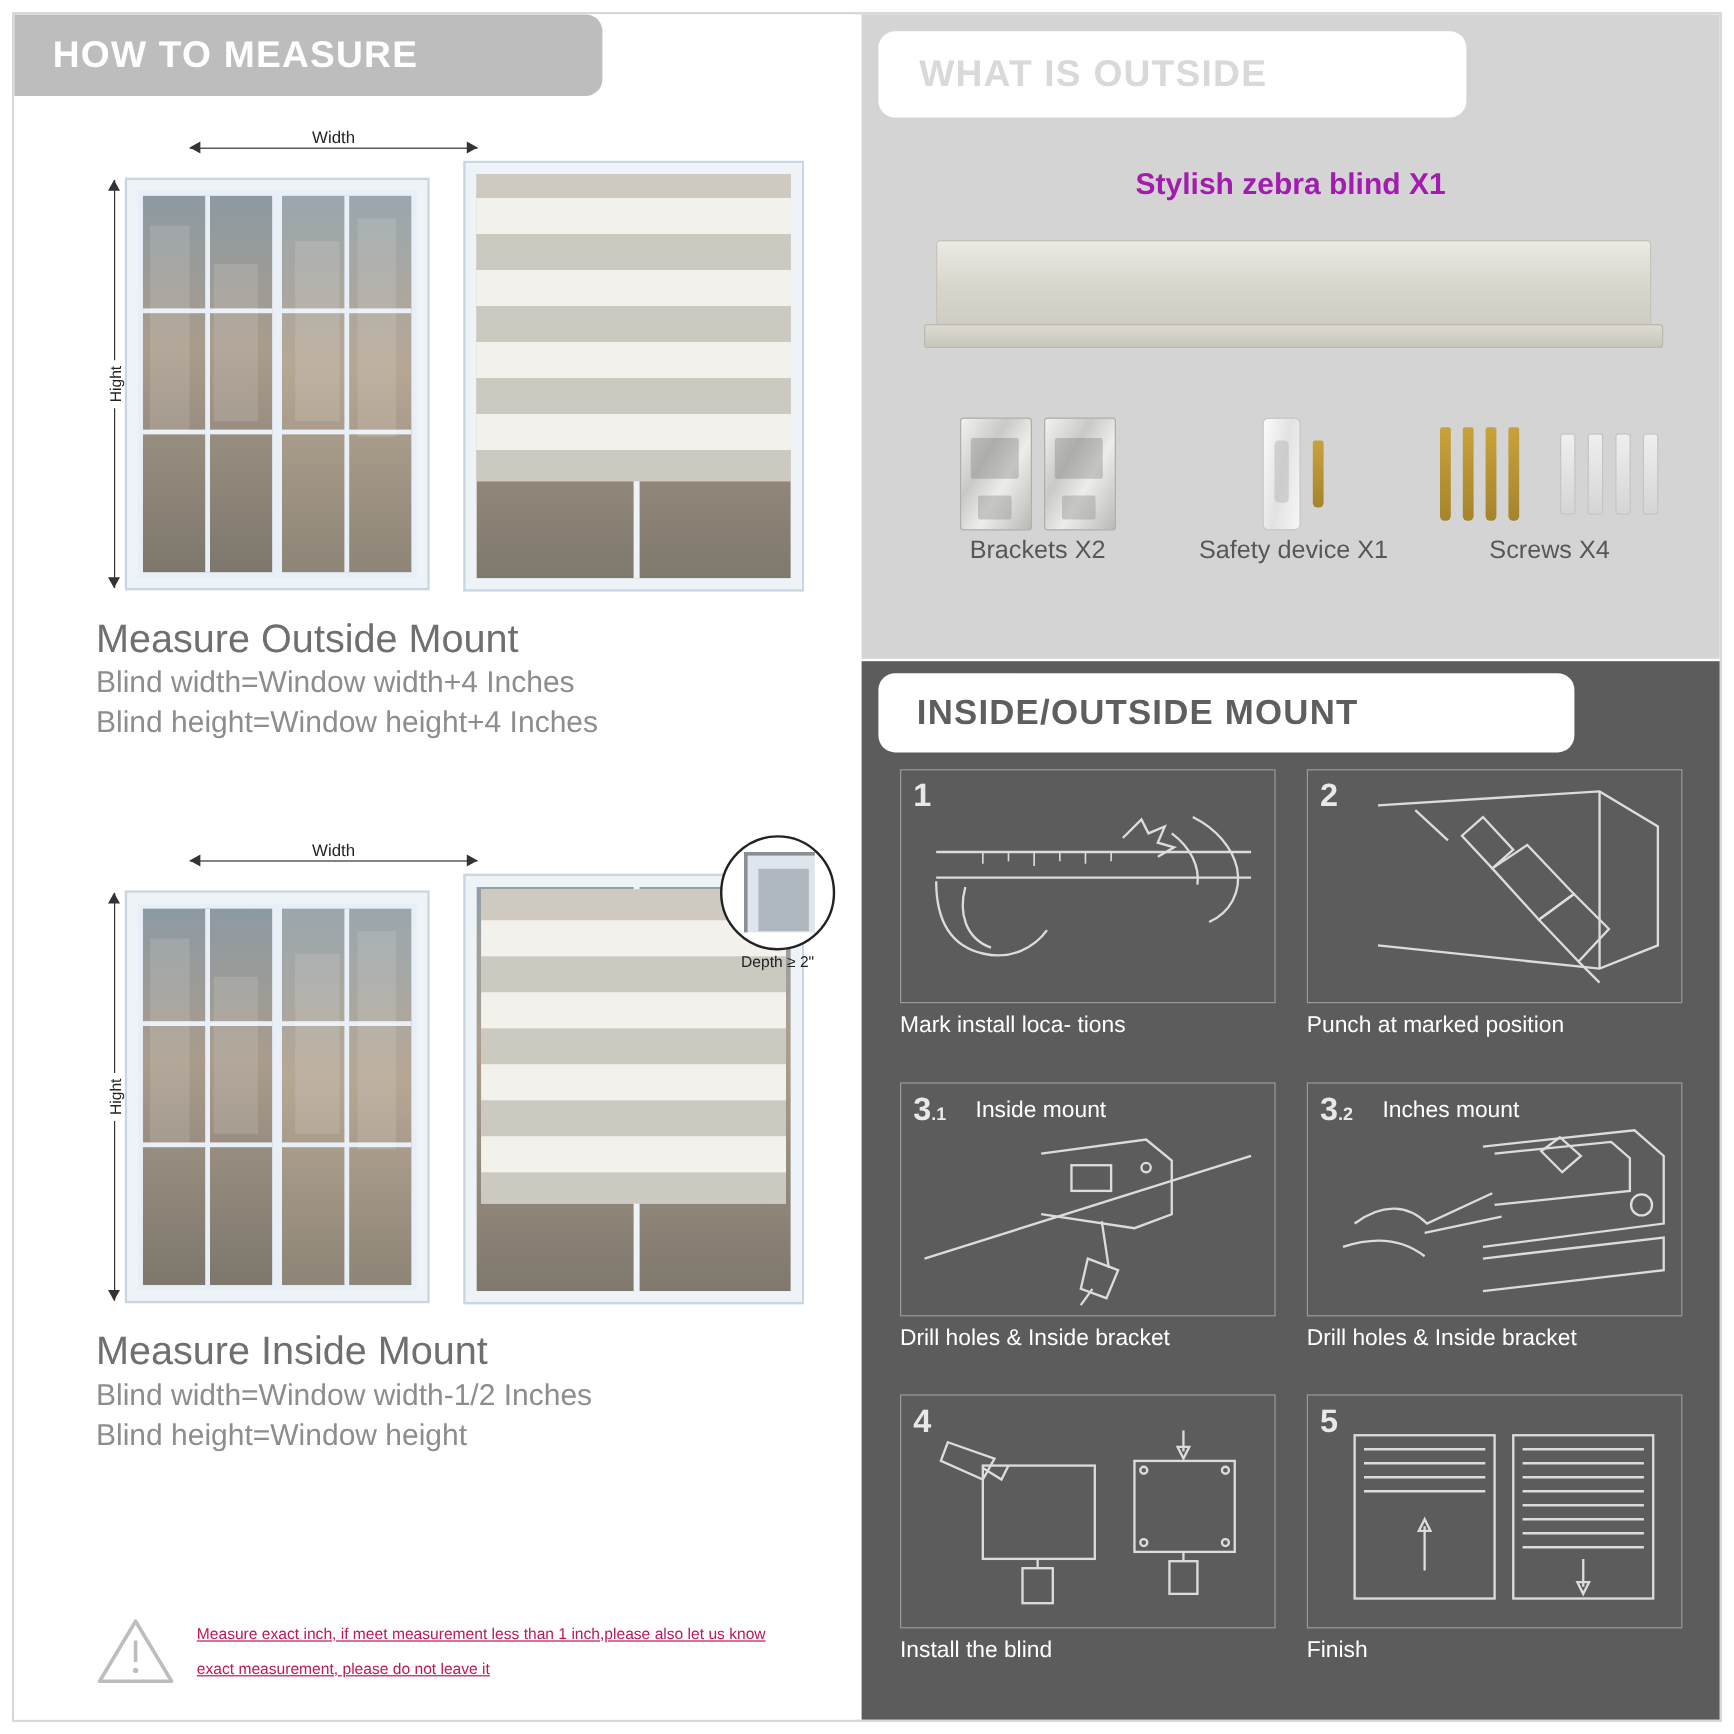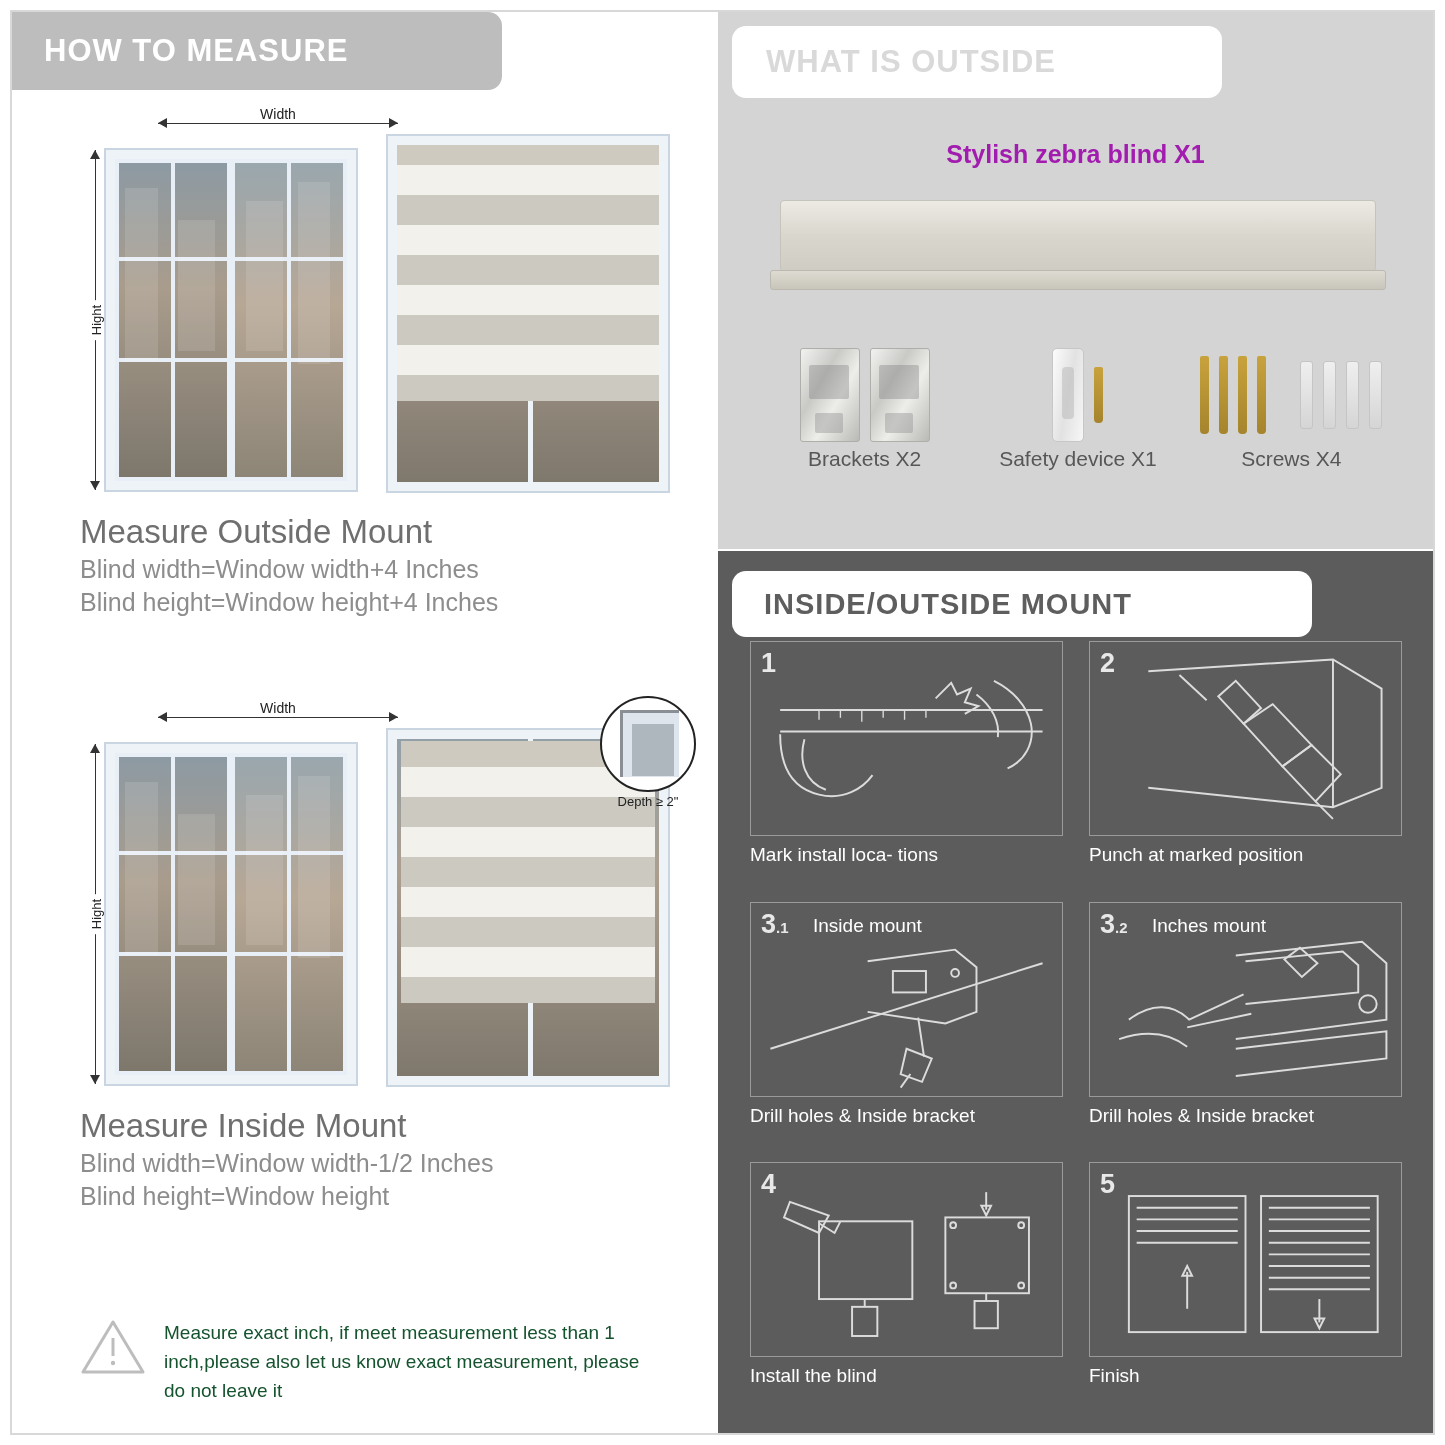--- a/index.html
+++ b/index.html
@@ -9,21 +9,21 @@
     font-family:"Liberation Sans", sans-serif;
     color:#4a4a4a;
     overflow:hidden;
   }
   .page{position:relative;width:1445px;height:1445px;box-sizing:border-box;padding:10px;}
   .frame{position:absolute;inset:10px;border:2px solid #d8d8d8;box-sizing:border-box;}
 
   
   .left{position:absolute;left:12px;top:12px;width:700px;height:1421px;background:#fff;box-sizing:border-box;}
   .tab-grey{
-    position:absolute;left:0;top:0;width:490px;height:78px;
+    position:absolute;left:0;top:0;width:490px;height:68px;
     background:#bdbdbd;border-radius:0 14px 14px 0;
     display:flex;align-items:center;
   }
   .tab-grey span{color:#ffffff;font-size:31px;font-weight:bold;letter-spacing:1px;margin-left:32px;}
 
   
   .measure-block{position:absolute;left:0;width:700px;}
   .win-scene{position:relative;width:640px;height:395px;margin-left:46px;}
 
   .dimline-top{position:absolute;left:100px;top:8px;width:240px;height:16px;}
@@ -70,21 +70,21 @@
   .depth-callout .corner{position:absolute;left:18px;top:12px;width:56px;height:64px;border-left:3px solid #8a8f95;border-top:3px solid #8a8f95;background:#dfe5ec;}
   .depth-callout .inner{position:absolute;left:30px;top:26px;width:42px;height:52px;background:#aeb6be;}
   .depth-lbl{position:absolute;right:0;top:92px;font-size:13px;color:#222;width:100px;text-align:center;}
 
   .heading{font-size:33px;color:#6f6f6f;margin:10px 0 4px 68px;font-weight:normal;}
   .subline{font-size:25px;color:#8d8d8d;margin:4px 0 0 68px;font-weight:normal;}
 
   .note{position:absolute;left:68px;bottom:28px;width:560px;display:flex;gap:18px;align-items:flex-start;}
   .warn-tri{width:66px;height:58px;flex:0 0 66px;position:relative;}
   .warn-tri svg{width:66px;height:58px;}
-  .note-text{font-size:19px;line-height:29px;color:#14532d;}
+  .note-text{font-size:13px;line-height:29px;color:#be185d;text-decoration:underline;}
 
   
   .right-top{position:absolute;left:718px;top:12px;width:715px;height:537px;background:#d4d4d4;box-sizing:border-box;}
   .tab-white{
     position:absolute;left:14px;top:14px;width:490px;height:72px;background:#ffffff;border-radius:14px;
     display:flex;align-items:center;
   }
   .tab-white span{font-size:31px;font-weight:bold;color:#d9d9d9;letter-spacing:1px;margin-left:34px;}
   .included-title{position:absolute;top:128px;width:100%;text-align:center;font-size:25px;color:#a21caf;font-weight:bold;}
   .blind-product{position:absolute;left:52px;top:188px;width:614px;height:100px;}
@@ -101,21 +101,21 @@
   .bracket:after{content:"";position:absolute;left:14px;bottom:8px;width:28px;height:20px;background:rgba(150,150,150,.45);border-radius:2px;}
   .safety{width:30px;height:92px;background:linear-gradient(100deg,#fcfcfc 0%,#e2e2e2 50%,#f7f7f7 100%);
     border:1px solid #c7c7c7;border-radius:5px;position:relative;}
   .safety:after{content:"";position:absolute;left:9px;top:18px;width:12px;height:52px;background:rgba(190,190,190,.6);border-radius:4px;}
   .screwbar{width:9px;height:78px;background:linear-gradient(180deg,#c8a23c 0%,#a5842c 100%);border-radius:2px 2px 4px 4px;}
   .anchor{width:11px;height:66px;background:linear-gradient(180deg,#efefef 0%,#d5d5d5 100%);border:1px solid #c5c5c5;border-radius:3px;}
   .part .lbl{font-size:21px;color:#575757;}
 
   
   .right-bot{position:absolute;left:718px;top:551px;width:715px;height:882px;background:#5c5c5c;box-sizing:border-box;}
-  .tab-white2{position:absolute;left:14px;top:20px;width:580px;height:66px;background:#ffffff;border-radius:14px;display:flex;align-items:center;}
+  .tab-white2{position:absolute;left:14px;top:10px;width:580px;height:66px;background:#ffffff;border-radius:14px;display:flex;align-items:center;}
   .tab-white2 span{font-size:29px;font-weight:bold;color:#5e5e5e;letter-spacing:1px;margin-left:32px;}
   .steps{position:absolute;left:32px;top:90px;width:652px;height:770px;display:grid;grid-template-columns:1fr 1fr;grid-template-rows:repeat(3,1fr);gap:12px 26px;}
   .step{position:relative;}
   .step .box{position:relative;width:100%;height:195px;border:1px solid #9a9a9a;box-sizing:border-box;background:#5c5c5c;overflow:hidden;}
   .step .num{position:absolute;left:10px;top:6px;font-size:27px;color:#e8e8e8;font-weight:bold;}
   .step .num small{font-size:15px;}
   .step .inline-label{position:absolute;left:62px;top:12px;font-size:19px;color:#ffffff;}
   .step .cap{margin-top:8px;font-size:19px;color:#ffffff;}
   .sk{position:absolute;inset:0;}
   .sk line,.sk path,.sk polyline,.sk rect,.sk circle,.sk polygon{stroke:#dcdcdc;fill:none;stroke-width:2;}

